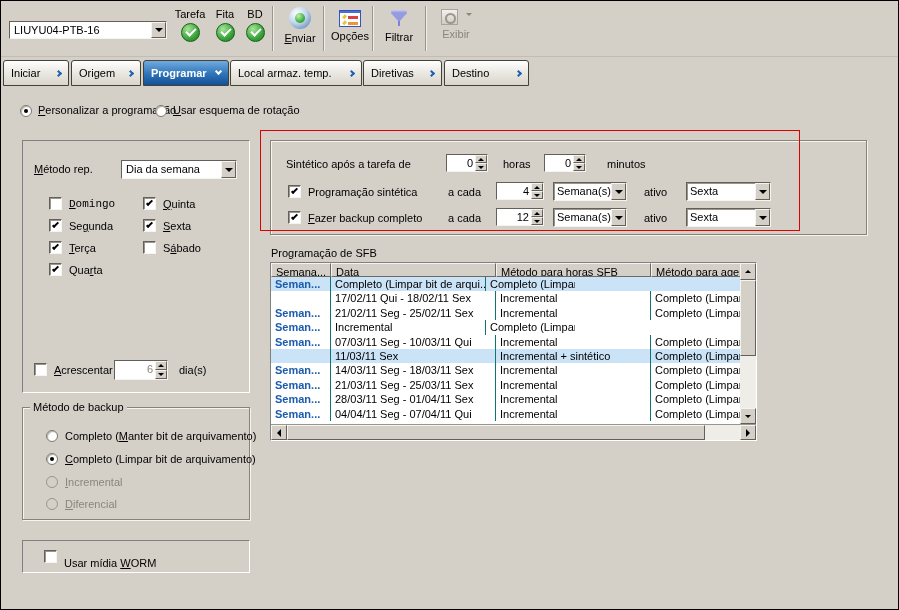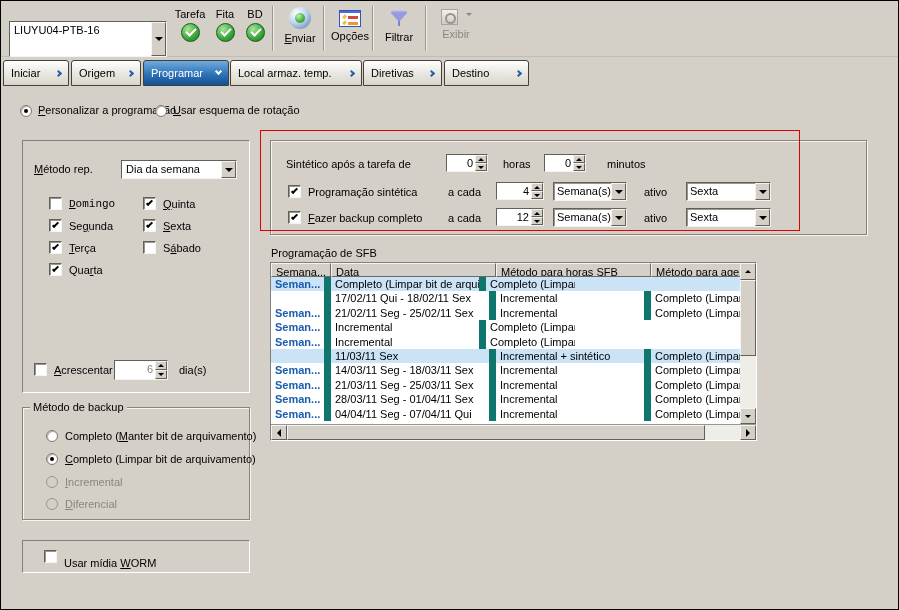--- a/index.html
+++ b/index.html
@@ -42,21 +42,21 @@
   .ico-filter .fcone { position:absolute; left:2px; top:5px; width:0; height:0; border-left:8px solid transparent; border-right:8px solid transparent; border-top:9px solid #959bdf; }
   .ico-filter .fstem { position:absolute; left:9px; top:13px; width:2px; height:5px; background:#7b82d8; }
   .ico-view { width:17px; height:16px; margin-top:2px; background:linear-gradient(#f2f1ee,#cfccc4); border:1px solid #a8a49c; position:relative; }
   .ico-view::after { content:""; position:absolute; left:3px; top:3px; width:7px; height:7px; border:2px solid #9a968e; border-radius:50%; }
   .disabled-text { color:#8a867e; }
 
   
   .tabbar { position:absolute; left:1px; top:60px; width:897px; height:28px; }
   .tab { position:absolute; top:0; height:26px; border:1px solid #44413b; border-radius:3px 3px 0 0;
          background:linear-gradient(#ffffff,#eceae4 45%,#d9d5cc); display:flex; align-items:center; justify-content:space-between; padding:0 7px; }
-  .tab.sel { background:linear-gradient(#71abdf,#2e73b8 55%,#145096); color:#fff; font-weight:normal; }
+  .tab.sel { background:linear-gradient(#71abdf,#2e73b8 55%,#145096); color:#fff; font-weight:bold; }
   .chev { width:5px; height:5px; border-right:2px solid #1e5fb4; border-bottom:2px solid #1e5fb4; transform:rotate(-45deg); margin-left:8px; }
   .chev.down { border-color:#fff; transform:rotate(45deg); margin-top:-3px; }
 
   
   .cb { position:absolute; width:13px; height:13px; background:#fff; border:1px solid; border-color:#63605a #f5f4f0 #f5f4f0 #63605a; box-shadow: inset 1px 1px 0 #9a968e; display:flex; align-items:center; justify-content:center; }
   .cb .mark { display:none; width:7px; height:3px; border-left:2px solid #000; border-bottom:2px solid #000; transform:rotate(-45deg); margin-top:-2px; }
   .cb.checked .mark { display:block; }
   .rb { position:absolute; width:12px; height:12px; border-radius:50%; background:#fff; border:1px solid #7b7870; box-shadow: inset 1px 1px 1px #b3b0a8; }
   .rb.sel::after { content:""; position:absolute; left:3px; top:3px; width:4px; height:4px; border-radius:50%; background:#000; }
   .rb.dis { background:#d4d0c8; border-color:#9a968e; box-shadow:none; }
@@ -75,21 +75,21 @@
 
   
   .sfb-title { position:absolute; left:271px; top:247px; }
   .sfb { position:absolute; left:270px; top:262px; width:487px; height:179px; border:1px solid; border-color:#808080 #ffffff #ffffff #808080; background:#fff; display:flex; flex-direction:column; }
   .sfb-main { flex:1; display:flex; overflow:hidden; }
   .sfb-cols { width:469px; display:flex; flex-direction:column; }
   .hrow { display:flex; height:14px; }
   .hcell { background:#d4d0c8; border:1px solid; border-color:#f5f4f0 #6e6a63 #6e6a63 #f5f4f0; padding:2px 0 0 4px; white-space:nowrap; overflow:hidden; }
   .trow { display:flex; height:14.4px; background:#fff; }
   .trow.hl { background:#cbe3f6; }
-  .tcell { padding:1px 0 0 4px; white-space:nowrap; overflow:hidden; border-right:7px solid #0f766e; }
+  .tcell { padding:1px 0 0 4px; white-space:nowrap; overflow:hidden; border-right:1px solid #0f766e; }
   .c1 { width:60px; } .c2 { width:165px; } .c3 { width:155px; } .c4 { width:89px; border-right:none; }
   .wk { font-weight:bold; color:#1b5cad; }
   .vscroll { width:16px; display:flex; flex-direction:column; background:#efede7; }
   .sbtn { background:#d4d0c8; border:1px solid; border-color:#f5f4f0 #63605a #63605a #f5f4f0; display:flex; align-items:center; justify-content:center; }
   .vscroll .sbtn { height:17px; }
   .vthumb { height:76px; background:#d4d0c8; border:1px solid; border-color:#f5f4f0 #63605a #63605a #f5f4f0; }
   .vtrack { flex:1; }
   .hscroll { height:16px; display:flex; background:#efede7; border-top:1px solid #9a968e; }
   .hscroll .sbtn { width:16px; }
   .hthumb { width:418px; background:#d4d0c8; border:1px solid; border-color:#f5f4f0 #63605a #63605a #f5f4f0; }
@@ -97,21 +97,21 @@
   .tri-l { width:0;height:0;border-top:4px solid transparent;border-bottom:4px solid transparent;border-right:4px solid #000; }
   .tri-r { width:0;height:0;border-top:4px solid transparent;border-bottom:4px solid transparent;border-left:4px solid #000; }
   u { text-decoration:underline; }
 </style>
 </head>
 <body>
 
 <div class="screen">
 
   <div class="toolbar">
-    <div class="combo" style="position:absolute;left:8px;top:20px;width:158px;height:36px;">
+    <div class="combo" style="position:absolute;left:8px;top:20px;width:158px;height:18px;">
       <span class="cval">LIUYU04-PTB-16</span>
       <span class="cbtn">
           <span class="tri-dn"></span>
         </span>
     </div>
 
     <div class="status-item" style="left:172px;top:7px;width:34px;">
       <span class="slabel">Tarefa</span>
       <span class="gcheck" style="display:block;"></span>
     </div>
@@ -387,20 +387,21 @@
           <span class="tcell c3">Incremental</span>
           <span class="tcell c4">Completo (Limpar</span>
         </div>
         <div class="trow">
           <span class="tcell c1 wk">Seman...</span>
           <span class="tcell c3">Incremental</span>
           <span class="tcell c4">Completo (Limpar</span>
         </div>
         <div class="trow">
           <span class="tcell c1 wk">Seman...</span>
+          <span class="tcell c2">07/03/11 Seg - 10/03/11 Qui</span>
           <span class="tcell c3">Incremental</span>
           <span class="tcell c4">Completo (Limpar</span>
         </div>
         <div class="trow hl">
           <span class="tcell c1 wk"></span>
           <span class="tcell c2">11/03/11 Sex</span>
           <span class="tcell c3">Incremental + sintético</span>
           <span class="tcell c4">Completo (Limpar</span>
         </div>
         <div class="trow">

